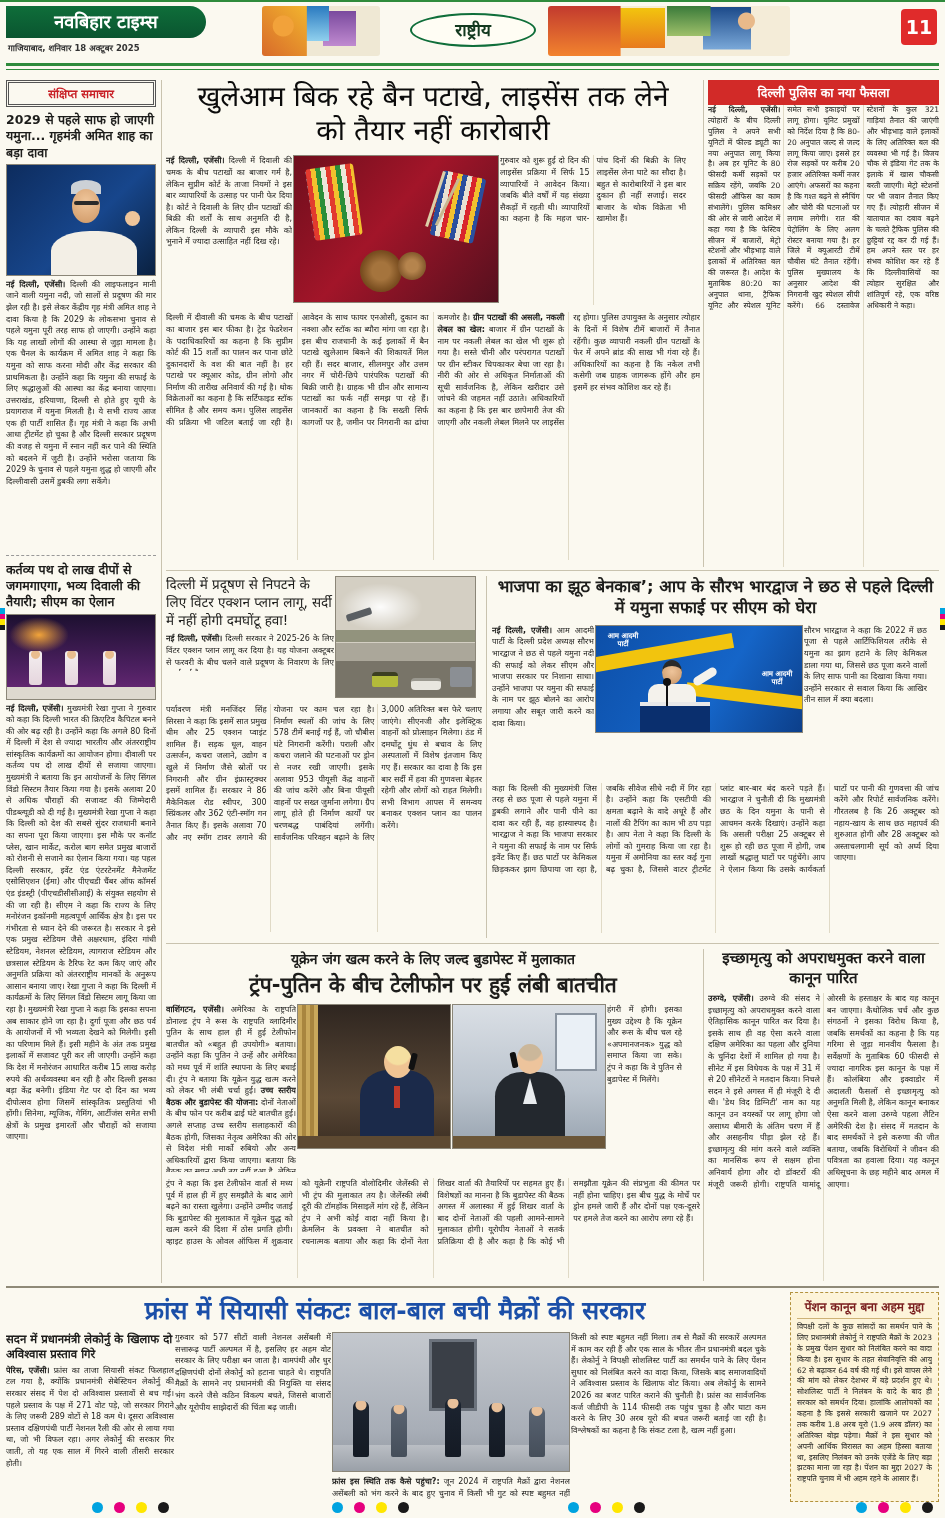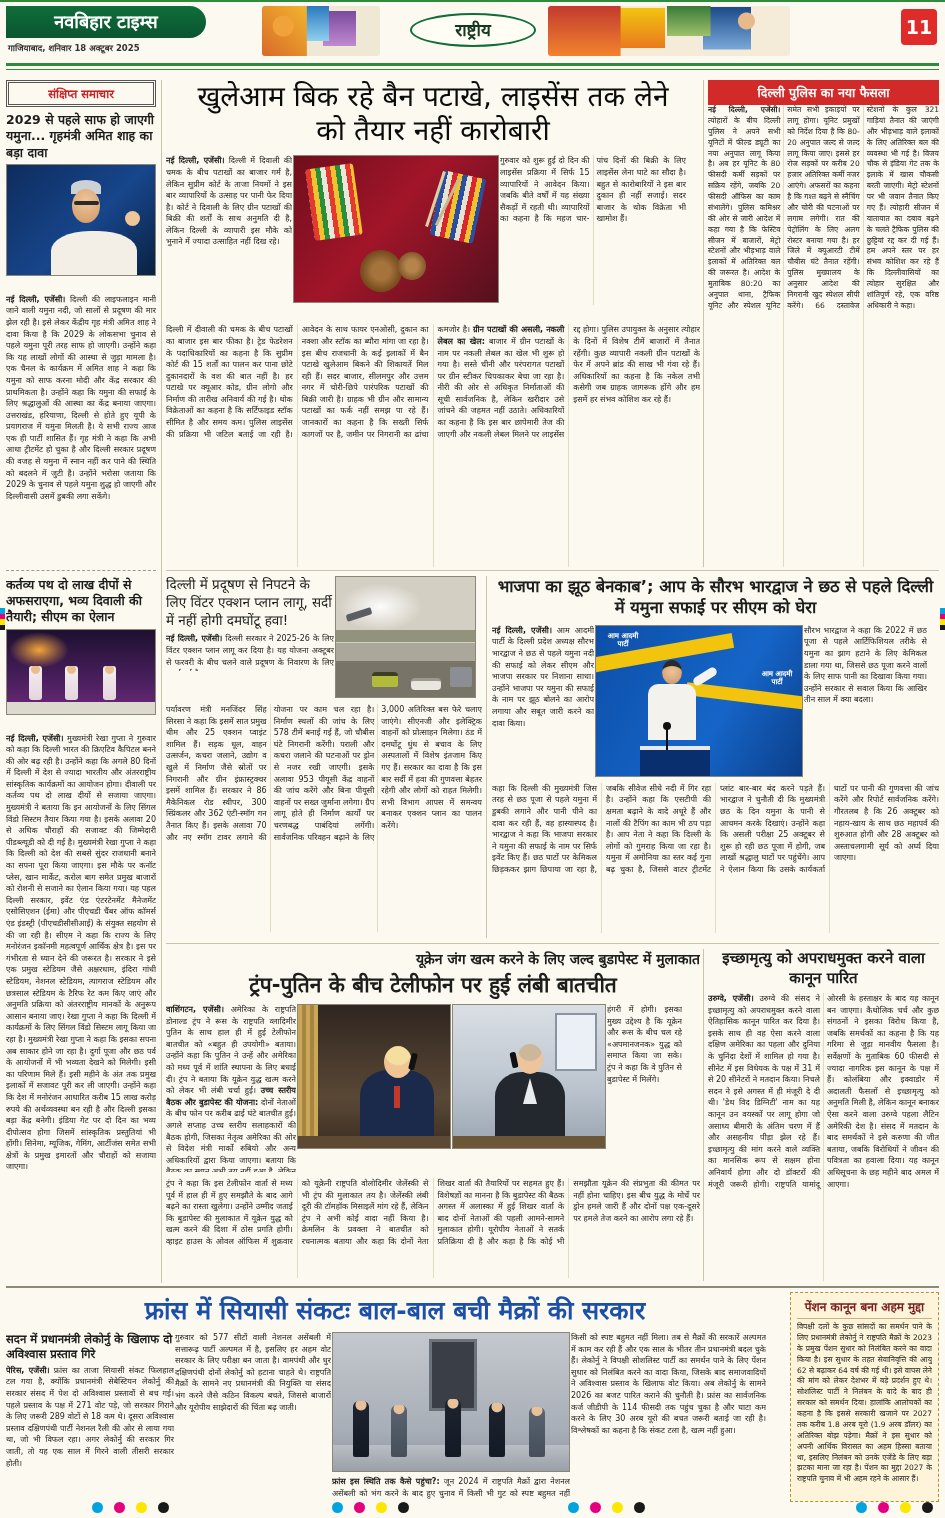--- a/index.html
+++ b/index.html
@@ -34,28 +34,28 @@
      font-size:17px;font-weight:bold;color:#13391f}
   .pageno{position:absolute;left:901px;top:9px;width:36px;height:36px;background:#e02b2b;border-radius:4px;
      color:#fff;font-weight:bold;font-size:19px;text-align:center;line-height:36px}
   .hrule1{position:absolute;left:6px;top:63px;width:933px;height:3px;background:#2f8b3c}
   .hrule2{position:absolute;left:6px;top:69px;width:933px;height:1px;background:#2f8b3c}
   
   .briefs{position:absolute;left:6px;top:80px;width:150px;height:1203px;display:flex;flex-direction:column;overflow:hidden}
   .briefs-title{border:3px double #555;color:#c81f25;font-weight:bold;font-size:11.5px;text-align:center;padding:3px 1px}
   .brief-hl{font-size:12.5px;line-height:1.3;font-weight:bold;margin:5px 0 3px}
   .brief-hl2{border-top:1px dashed #999;padding-top:6px;margin-top:8px}
-  .brief-body{margin-top:18px}
+  .brief-body{margin-top:3px}
   
   .kicker-red{background:#d22a28;color:#fff;font-weight:bold;font-size:12.5px;text-align:center;padding:4px 2px}
   .lead-hl{font-size:28px;line-height:1.22;font-weight:normal;text-align:center;color:#0b0b0b}
   .police-hl{font-size:16px;line-height:1.3;font-weight:bold;text-align:center;margin:5px 0}
   .poll-hl{font-size:13.5px;line-height:1.32;font-weight:normal}
   .aap-hl{font-size:16.5px;line-height:1.3;font-weight:bold;text-align:center}
-  .tp-kicker{font-size:14px;font-weight:bold;text-align:right}
+  .tp-kicker{font-size:14px;font-weight:bold;text-align:center}
   .tp-hl{font-size:21px;font-weight:bold;text-align:center;margin-top:2px}
   .euth-hl{font-size:15px;line-height:1.3;font-weight:bold;text-align:center}
   .fr-hl{font-size:25px;font-weight:bold;text-align:center;color:#1b4fa8}
   .fr-sub{font-size:11.5px;line-height:1.3;font-weight:bold;margin-bottom:3px}
   .row{display:flex;gap:1px}
   .c2{column-count:2;column-gap:7px;column-rule:1px solid #e0dac6}
   .c3{column-count:3;column-gap:7px;column-rule:1px solid #e0dac6}
   .c4{column-count:4;column-gap:9px;column-rule:1px solid #e0dac6}
   
   .pension{position:absolute;left:790px;top:1292px;width:149px;height:210px;background:#fdf4d9;
@@ -163,21 +163,21 @@
       <div class="hair"></div>
       <div class="face"></div>
       <div class="specs"></div>
       <div class="kurta"></div>
       <div class="hand"></div>
     </div>
     <div class="bt brief-body" style="height:268px">
       <span class="dl">नई दिल्ली, एजेंसी।</span>
       <span>दिल्ली की लाइफलाइन मानी जाने वाली यमुना नदी, जो सालों से प्रदूषण की मार झेल रही है। इसे लेकर केंद्रीय गृह मंत्री अमित शाह ने दावा किया है कि 2029 के लोकसभा चुनाव से पहले यमुना पूरी तरह साफ हो जाएगी। उन्होंने कहा कि यह लाखों लोगों की आस्था से जुड़ा मामला है। एक चैनल के कार्यक्रम में अमित शाह ने कहा कि यमुना को साफ करना मोदी और केंद्र सरकार की प्राथमिकता है। उन्होंने कहा कि यमुना की सफाई के लिए श्रद्धालुओं की आस्था का केंद्र बनाया जाएगा। उत्तराखंड, हरियाणा, दिल्ली से होते हुए यूपी के प्रयागराज में यमुना मिलती है। ये सभी राज्य आज एक ही पार्टी शासित हैं। गृह मंत्री ने कहा कि अभी आधा ट्रीटमेंट हो चुका है और दिल्ली सरकार प्रदूषण की वजह से यमुना में स्नान नहीं कर पाने की स्थिति को बदलने में जुटी है। उन्होंने भरोसा जताया कि 2029 के चुनाव से पहले यमुना शुद्ध हो जाएगी और दिल्लीवासी उसमें डुबकी लगा सकेंगे।</span>
     </div>
-    <div class="brief-hl brief-hl2">कर्तव्य पथ दो लाख दीपों से अफसराएगा, भव्य दिवाली की तैयारी; सीएम का ऐलान</div>
+    <div class="brief-hl brief-hl2">कर्तव्य पथ दो लाख दीपों से जगमगाएगा, भव्य दिवाली की तैयारी; सीएम का ऐलान</div>
     <div class="photo diwali" style="width:100%;height:86px">
       <div class="glow"></div>
       <div class="fig" style="left:22px"></div>
       <div class="fig" style="left:58px"></div>
       <div class="fig" style="left:96px"></div>
       <div class="strip"></div>
     </div>
     <div class="bt brief-body" style="flex:1">
       <span class="dl">नई दिल्ली, एजेंसी।</span>
       <span>मुख्यमंत्री रेखा गुप्ता ने गुरुवार को कहा कि दिल्ली भारत की क्रिएटिव कैपिटल बनने की ओर बढ़ रही है। उन्होंने कहा कि अगले 80 दिनों में दिल्ली में देश से ज्यादा भारतीय और अंतरराष्ट्रीय सांस्कृतिक कार्यक्रमों का आयोजन होगा। दीवाली पर कर्तव्य पथ दो लाख दीयों से सजाया जाएगा। मुख्यमंत्री ने बताया कि इन आयोजनों के लिए सिंगल विंडो सिस्टम तैयार किया गया है। इसके अलावा 20 से अधिक चौराहों की सजावट की जिम्मेदारी पीडब्ल्यूडी को दी गई है। मुख्यमंत्री रेखा गुप्ता ने कहा कि दिल्ली को देश की सबसे सुंदर राजधानी बनाने का सपना पूरा किया जाएगा। इस मौके पर कनॉट प्लेस, खान मार्केट, करोल बाग समेत प्रमुख बाजारों को रोशनी से सजाने का ऐलान किया गया। यह पहल दिल्ली सरकार, इवेंट एंड एंटरटेनमेंट मैनेजमेंट एसोसिएशन (ईमा) और पीएचडी चैंबर ऑफ कॉमर्स एंड इंडस्ट्री (पीएचडीसीसीआई) के संयुक्त सहयोग से की जा रही है। सीएम ने कहा कि राज्य के लिए मनोरंजन इकॉनमी महत्वपूर्ण आर्थिक क्षेत्र है। इस पर गंभीरता से ध्यान देने की जरूरत है। सरकार ने इसे एक प्रमुख स्टेडियम जैसे अक्षरधाम, इंदिरा गांधी स्टेडियम, नेशनल स्टेडियम, त्यागराज स्टेडियम और छत्रसाल स्टेडियम के टैरिफ रेट कम किए जाएं और अनुमति प्रक्रिया को अंतरराष्ट्रीय मानकों के अनुरूप आसान बनाया जाए। रेखा गुप्ता ने कहा कि दिल्ली में कार्यक्रमों के लिए सिंगल विंडो सिस्टम लागू किया जा रहा है। मुख्यमंत्री रेखा गुप्ता ने कहा कि इसका सपना अब साकार होने जा रहा है। दुर्गा पूजा और छठ पर्व के आयोजनों में भी भव्यता देखने को मिलेगी। इसी का परिणाम मिले हैं। इसी महीने के अंत तक प्रमुख इलाकों में सजावट पूरी कर ली जाएगी। उन्होंने कहा कि देश में मनोरंजन आधारित करीब 15 लाख करोड़ रुपये की अर्थव्यवस्था बन रही है और दिल्ली इसका बड़ा केंद्र बनेगी। इंडिया गेट पर दो दिन का भव्य दीपोत्सव होगा जिसमें सांस्कृतिक प्रस्तुतियां भी होंगी। सिनेमा, म्यूजिक, गेमिंग, आर्टीजंस समेत सभी क्षेत्रों के प्रमुख इमारतों और चौराहों को सजाया जाएगा।</span>
@@ -194,21 +194,21 @@
       <div class="photo fcr" style="width:206px;height:148px">
         <div class="b1"></div>
         <div class="b2"></div>
         <div class="d1"></div>
         <div class="d2"></div>
         <div class="s1"></div>
         <div class="s2"></div>
       </div>
       <div class="bt c2" style="width:186px;height:150px">गुरुवार को शुरू हुई दो दिन की लाइसेंस प्रक्रिया में सिर्फ 15 व्यापारियों ने आवेदन किया। जबकि बीते वर्षों में यह संख्या सैकड़ों में रहती थी। व्यापारियों का कहना है कि महज चार-पांच दिनों की बिक्री के लिए लाइसेंस लेना घाटे का सौदा है। बहुत से कारोबारियों ने इस बार दुकान ही नहीं सजाई। सदर बाजार के थोक विक्रेता भी खामोश हैं।</div>
     </div>
-    <div class="bt c4" style="margin-top:19px;height:248px">
+    <div class="bt c4" style="margin-top:7px;height:248px">
       <span>दिल्ली में दीवाली की चमक के बीच पटाखों का बाजार इस बार फीका है। ट्रेड फेडरेशन के पदाधिकारियों का कहना है कि सुप्रीम कोर्ट की 15 शर्तों का पालन कर पाना छोटे दुकानदारों के वश की बात नहीं है। हर पटाखे पर क्यूआर कोड, ग्रीन लोगो और निर्माण की तारीख अनिवार्य की गई है। थोक विक्रेताओं का कहना है कि सर्टिफाइड स्टॉक सीमित है और समय कम। पुलिस लाइसेंस की प्रक्रिया भी जटिल बताई जा रही है। आवेदन के साथ फायर एनओसी, दुकान का नक्शा और स्टॉक का ब्यौरा मांगा जा रहा है। इस बीच राजधानी के कई इलाकों में बैन पटाखे खुलेआम बिकने की शिकायतें मिल रही हैं। सदर बाजार, सीलमपुर और उत्तम नगर में चोरी-छिपे पारंपरिक पटाखों की बिक्री जारी है। ग्राहक भी ग्रीन और सामान्य पटाखों का फर्क नहीं समझ पा रहे हैं। जानकारों का कहना है कि सख्ती सिर्फ कागजों पर है, जमीन पर निगरानी का ढांचा कमजोर है।</span>
       <span class="dl">ग्रीन पटाखों की असली, नकली लेबल का खेल:</span>
       <span>बाजार में ग्रीन पटाखों के नाम पर नकली लेबल का खेल भी शुरू हो गया है। सस्ते चीनी और परंपरागत पटाखों पर ग्रीन स्टीकर चिपकाकर बेचा जा रहा है। नीरी की ओर से अधिकृत निर्माताओं की सूची सार्वजनिक है, लेकिन खरीदार उसे जांचने की जहमत नहीं उठाते। अधिकारियों का कहना है कि इस बार छापेमारी तेज की जाएगी और नकली लेबल मिलने पर लाइसेंस रद्द होगा। पुलिस उपायुक्त के अनुसार त्योहार के दिनों में विशेष टीमें बाजारों में तैनात रहेंगी। कुछ व्यापारी नकली ग्रीन पटाखों के फेर में अपने ब्रांड की साख भी गंवा रहे हैं। अधिकारियों का कहना है कि नकेल तभी कसेगी जब ग्राहक जागरूक होंगे और हम इसमें हर संभव कोशिश कर रहे हैं।</span>
     </div>
   </div>
 
   <div class="abs" style="left:708px;top:80px;width:231px;height:487px;display:flex;flex-direction:column">
     <div class="kicker-red">दिल्ली पुलिस का नया फैसला</div>
     <div class="bt-sm c3" style="flex:1">
       <span class="dl">नई दिल्ली, एजेंसी।</span>
@@ -237,21 +237,21 @@
     <div class="bt c3" style="margin-top:6px;height:228px">पर्यावरण मंत्री मनजिंदर सिंह सिरसा ने कहा कि इसमें सात प्रमुख थीम और 25 एक्शन प्वाइंट शामिल हैं। सड़क धूल, वाहन उत्सर्जन, कचरा जलाने, उद्योग व खुले में निर्माण जैसे स्रोतों पर निगरानी और ग्रीन इंफ्रास्ट्रक्चर इसमें शामिल हैं। सरकार ने 86 मैकेनिकल रोड स्वीपर, 300 स्प्रिंकलर और 362 एंटी-स्मॉग गन तैनात किए हैं। इसके अलावा 70 और नए स्मॉग टावर लगाने की योजना पर काम चल रहा है। निर्माण स्थलों की जांच के लिए 578 टीमें बनाई गई हैं, जो चौबीस घंटे निगरानी करेंगी। पराली और कचरा जलाने की घटनाओं पर ड्रोन से नजर रखी जाएगी। इसके अलावा 953 पीयूसी केंद्र वाहनों की जांच करेंगे और बिना पीयूसी वाहनों पर सख्त जुर्माना लगेगा। ग्रैप लागू होते ही निर्माण कार्यों पर चरणबद्ध पाबंदियां लगेंगी। सार्वजनिक परिवहन बढ़ाने के लिए 3,000 अतिरिक्त बस फेरे चलाए जाएंगे। सीएनजी और इलेक्ट्रिक वाहनों को प्रोत्साहन मिलेगा। ठंड में दमघोंटू धुंध से बचाव के लिए अस्पतालों में विशेष इंतजाम किए गए हैं। सरकार का दावा है कि इस बार सर्दी में हवा की गुणवत्ता बेहतर रहेगी और लोगों को राहत मिलेगी। सभी विभाग आपस में समन्वय बनाकर एक्शन प्लान का पालन करेंगे।</div>
   </div>
 
   <div class="abs" style="left:492px;top:576px;width:447px;height:362px;overflow:hidden">
     <div class="aap-hl">भाजपा का झूठ बेनकाब’; आप के सौरभ भारद्वाज ने छठ से पहले दिल्ली में यमुना सफाई पर सीएम को घेरा</div>
     <div class="row" style="margin-top:6px;height:152px">
       <div class="bt" style="width:102px;height:152px">
         <span class="dl">नई दिल्ली, एजेंसी।</span>
         <span>आम आदमी पार्टी के दिल्ली प्रदेश अध्यक्ष सौरभ भारद्वाज ने छठ से पहले यमुना नदी की सफाई को लेकर सीएम और भाजपा सरकार पर निशाना साधा। उन्होंने भाजपा पर यमुना की सफाई के नाम पर झूठ बोलने का आरोप लगाया और सबूत जारी करने का दावा किया।</span>
       </div>
-      <div class="photo aapph" style="width:208px;height:152px">
+      <div class="photo aapph" style="width:208px;height:108px">
         <div class="r1"></div>
         <div class="r2"></div>
         <span class="aaptext" style="left:6px;top:6px">आम आदमी पार्टी</span>
         <span class="aaptext" style="right:4px;top:44px">आम आदमी पार्टी</span>
         <div class="head"></div>
         <div class="kurta"></div>
         <div class="arm"></div>
         <div class="podium"></div>
         <div class="mic"></div>
       </div>

